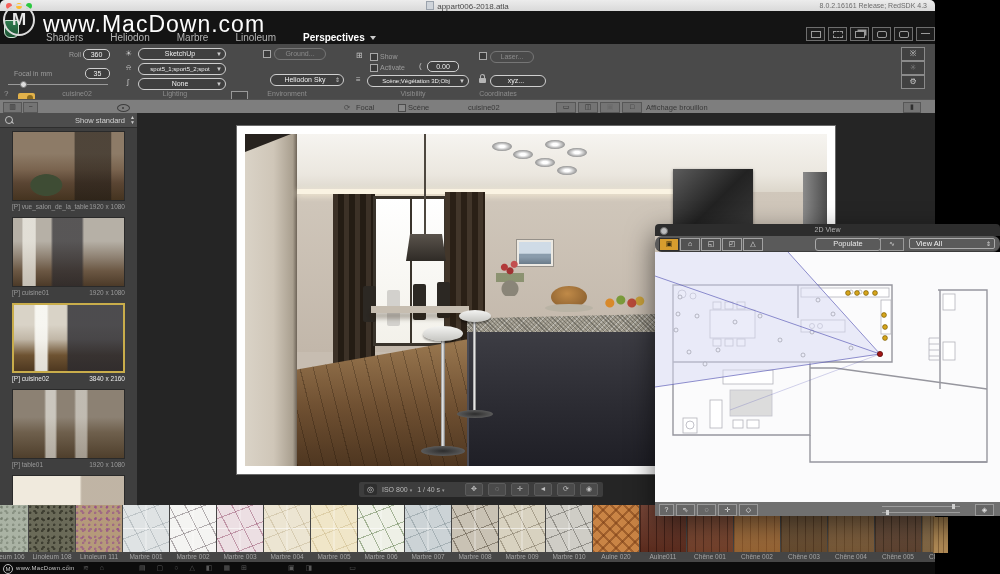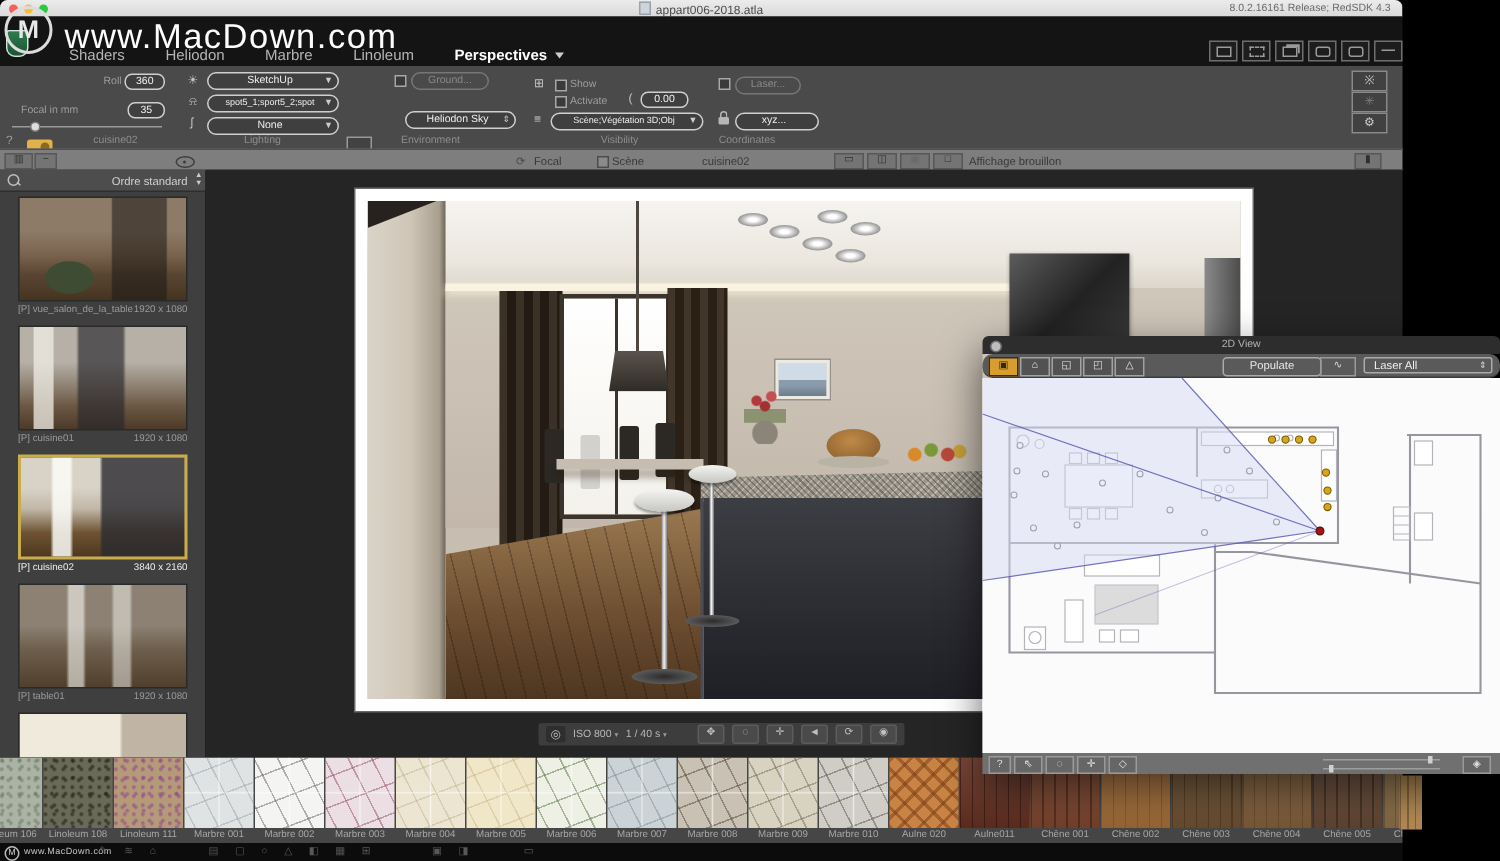--- a/index.html
+++ b/index.html
@@ -328,21 +328,21 @@
     <span class="sb-btn" style="left:578px;width:18px;">◫</span>
     <span class="sb-btn" style="left:600px;width:18px;color:#6a6a6a;">▣</span>
     <span class="sb-btn" style="left:622px;width:18px;">□</span>
     <span class="sb-txt" style="left:646px;">Affichage brouillon</span>
     <span class="sb-btn" style="left:903px;width:16px;">▮</span>
   </div>
 
   <div class="sidebar">
     <div class="sb-head">
       <span class="mag" style="position:absolute;left:5px;top:3px;"></span>
-      <span class="sort">Ordre standard</span>
+      <span class="sort">Show standard</span>
       <span class="stepper">▲<br>▼</span>
     </div>
     <div class="thumbs">
         <div class="thumb">
           <div class="thumb-img art0"></div>
           <div class="thumb-lab">
             <span>[P] vue_salon_de_la_table</span>
             <span>1920 x 1080</span>
           </div>
         </div>
@@ -558,21 +558,21 @@
       <span class="v2-tt">2D View</span>
     </div>
     <div class="v2-tools">
       <span class="v2-ic on" style="left:4px;">▣</span>
       <span class="v2-ic" style="left:25px;">⌂</span>
       <span class="v2-ic" style="left:46px;">◱</span>
       <span class="v2-ic" style="left:67px;">◰</span>
       <span class="v2-ic" style="left:88px;">△</span>
       <span class="v2-pop">Populate</span>
       <span class="v2-curve">∿</span>
-      <span class="v2-show"><span>Laser All</span><i class="dd-caret" style="position:absolute;right:3px;top:0;font-size:6px;font-style:normal;color:#ddd;">⇕</i></span>
+      <span class="v2-show"><span>View All</span><i class="dd-caret" style="position:absolute;right:3px;top:0;font-size:6px;font-style:normal;color:#ddd;">⇕</i></span>
     </div>
     <div class="v2-plan">
       <svg width="345" height="250" viewBox="0 0 345 250">
         <rect x="0" y="0" width="345" height="250" fill="#fbfbfc"></rect>
 
         <g stroke="#96969e" fill="none" stroke-width="1.4">
           <path d="M18,33 H237 V110 H155 V183 H18 Z"></path>
           <path d="M143,33 V66"></path>
           <path d="M18,110 H155"></path>
           <path d="M283,38 H332 V210 H285"></path>

